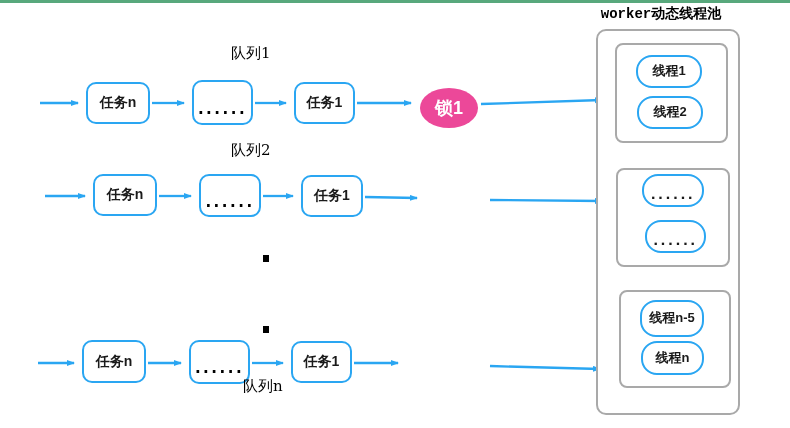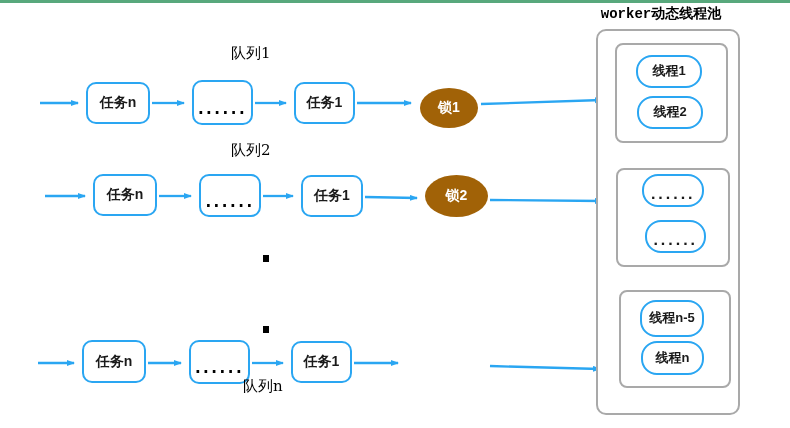--- a/index.html
+++ b/index.html
@@ -16,23 +16,23 @@
     display:flex;align-items:center;justify-content:center;
     font-size:14px;font-weight:bold;color:#1a1a1a;box-sizing:border-box;
   }
   .dots{
     font-family:"DejaVu Sans",sans-serif;font-size:15px;font-weight:bold;
     letter-spacing:2.5px;padding-top:12px;color:#000;
   }
 
   
   .lock{
-    position:absolute;background:#a16207;border-radius:50%;
+    position:absolute;background:#ec4899;border-radius:50%;
     display:flex;align-items:center;justify-content:center;
-    color:#fff;font-size:14px;font-weight:bold;box-sizing:border-box;
+    color:#fff;font-size:18px;font-weight:bold;box-sizing:border-box;
   }
 
   
   .qlabel{
     position:absolute;font-family:"DejaVu Serif",serif;font-size:15px;color:#000;
     white-space:nowrap;
   }
 
   
   .pool{position:absolute;left:596px;top:29px;width:144px;height:386px;
@@ -93,21 +93,20 @@
   <div class="qlabel" style="left:231px;top:44px">队列1</div>
   <div class="box" style="left:86px;top:82px;width:64px;height:42px">任务n</div>
   <div class="box dots" style="left:192px;top:80px;width:61px;height:45px">......</div>
   <div class="box" style="left:294px;top:82px;width:61px;height:42px">任务1</div>
   <div class="lock" style="left:420px;top:88px;width:58px;height:40px">锁1</div>
 
   <div class="qlabel" style="left:231px;top:141px">队列2</div>
   <div class="box" style="left:93px;top:174px;width:64px;height:42px">任务n</div>
   <div class="box dots" style="left:199px;top:174px;width:62px;height:43px">......</div>
   <div class="box" style="left:301px;top:175px;width:62px;height:42px">任务1</div>
-  <div class="lock" style="left:425px;top:175px;width:63px;height:42px">锁2</div>
 
   <span class="vdot" style="left:263px;top:255px">.</span>
   <span class="vdot" style="left:263px;top:326px">.</span>
 
   <div class="box" style="left:82px;top:340px;width:64px;height:43px">任务n</div>
   <div class="box dots" style="left:189px;top:340px;width:61px;height:44px">......</div>
   <div class="box" style="left:291px;top:341px;width:61px;height:42px">任务1</div>
   <div class="qlabel" style="left:243px;top:377px">队列n</div>
 
   <div class="pool-title">worker动态线程池</div>

